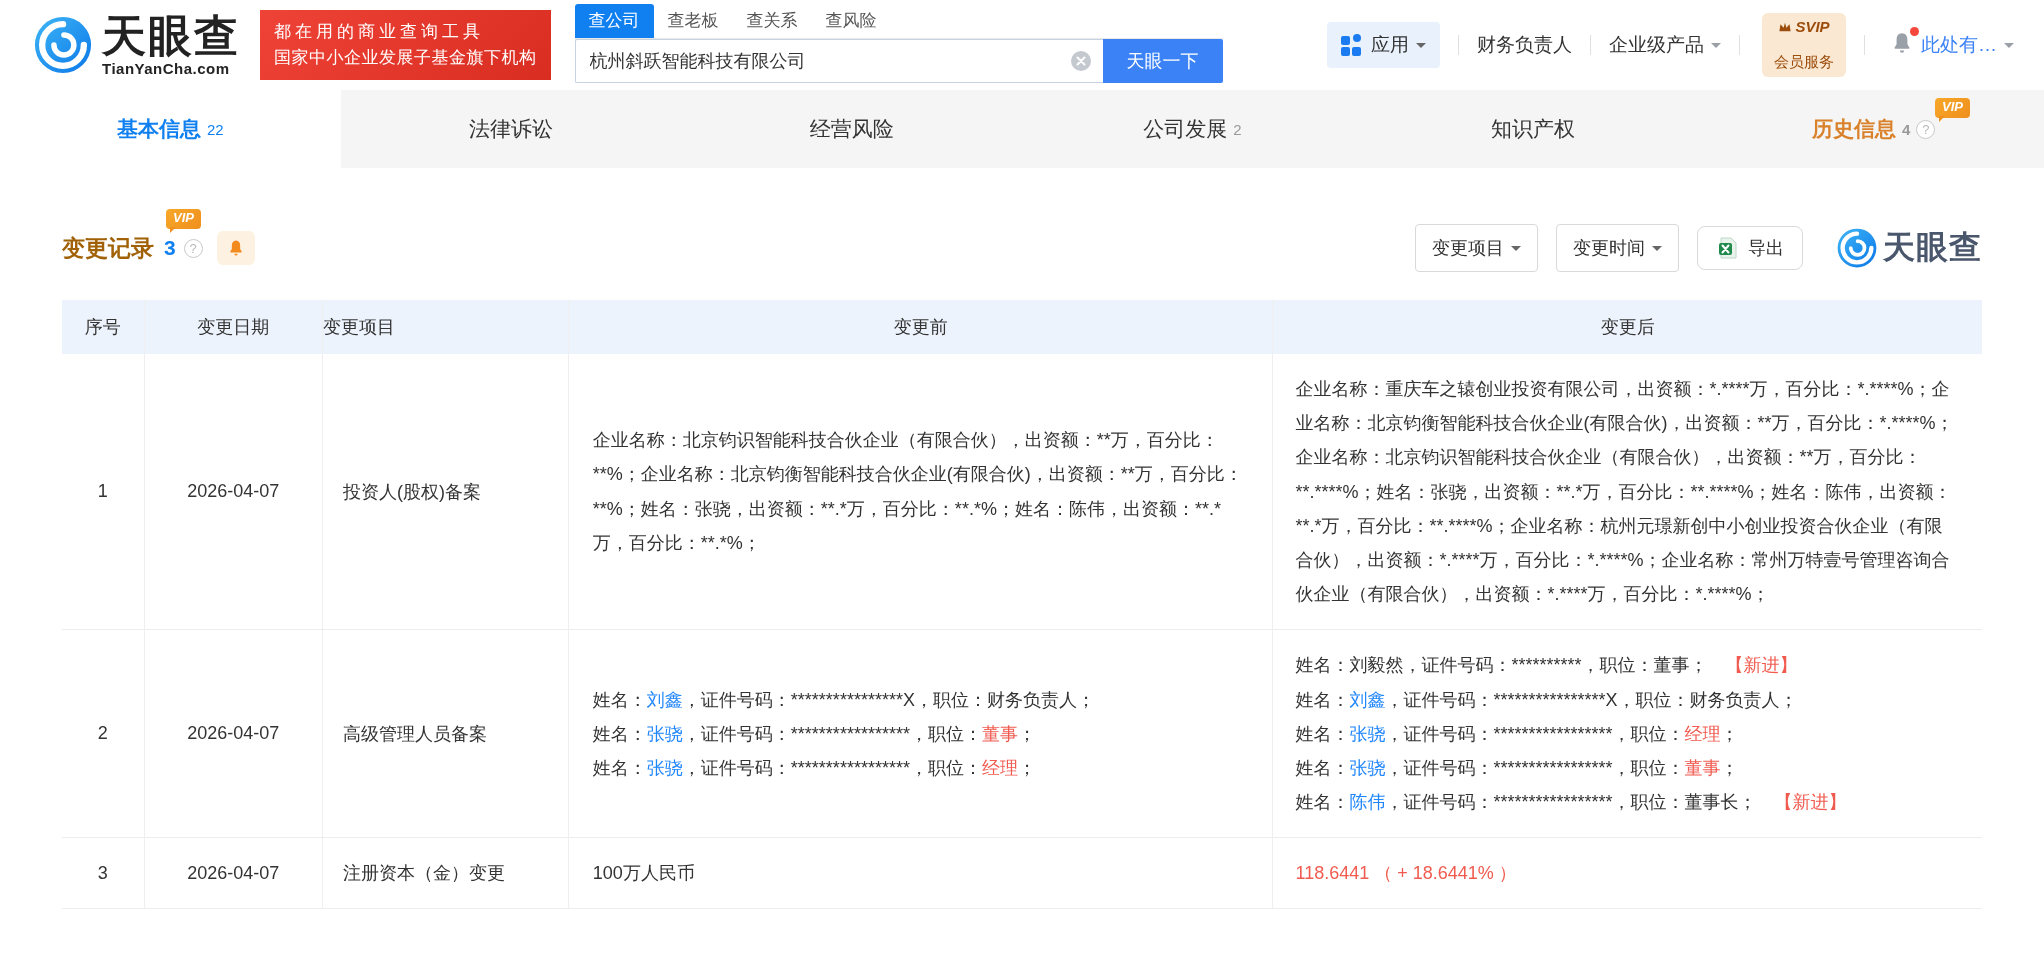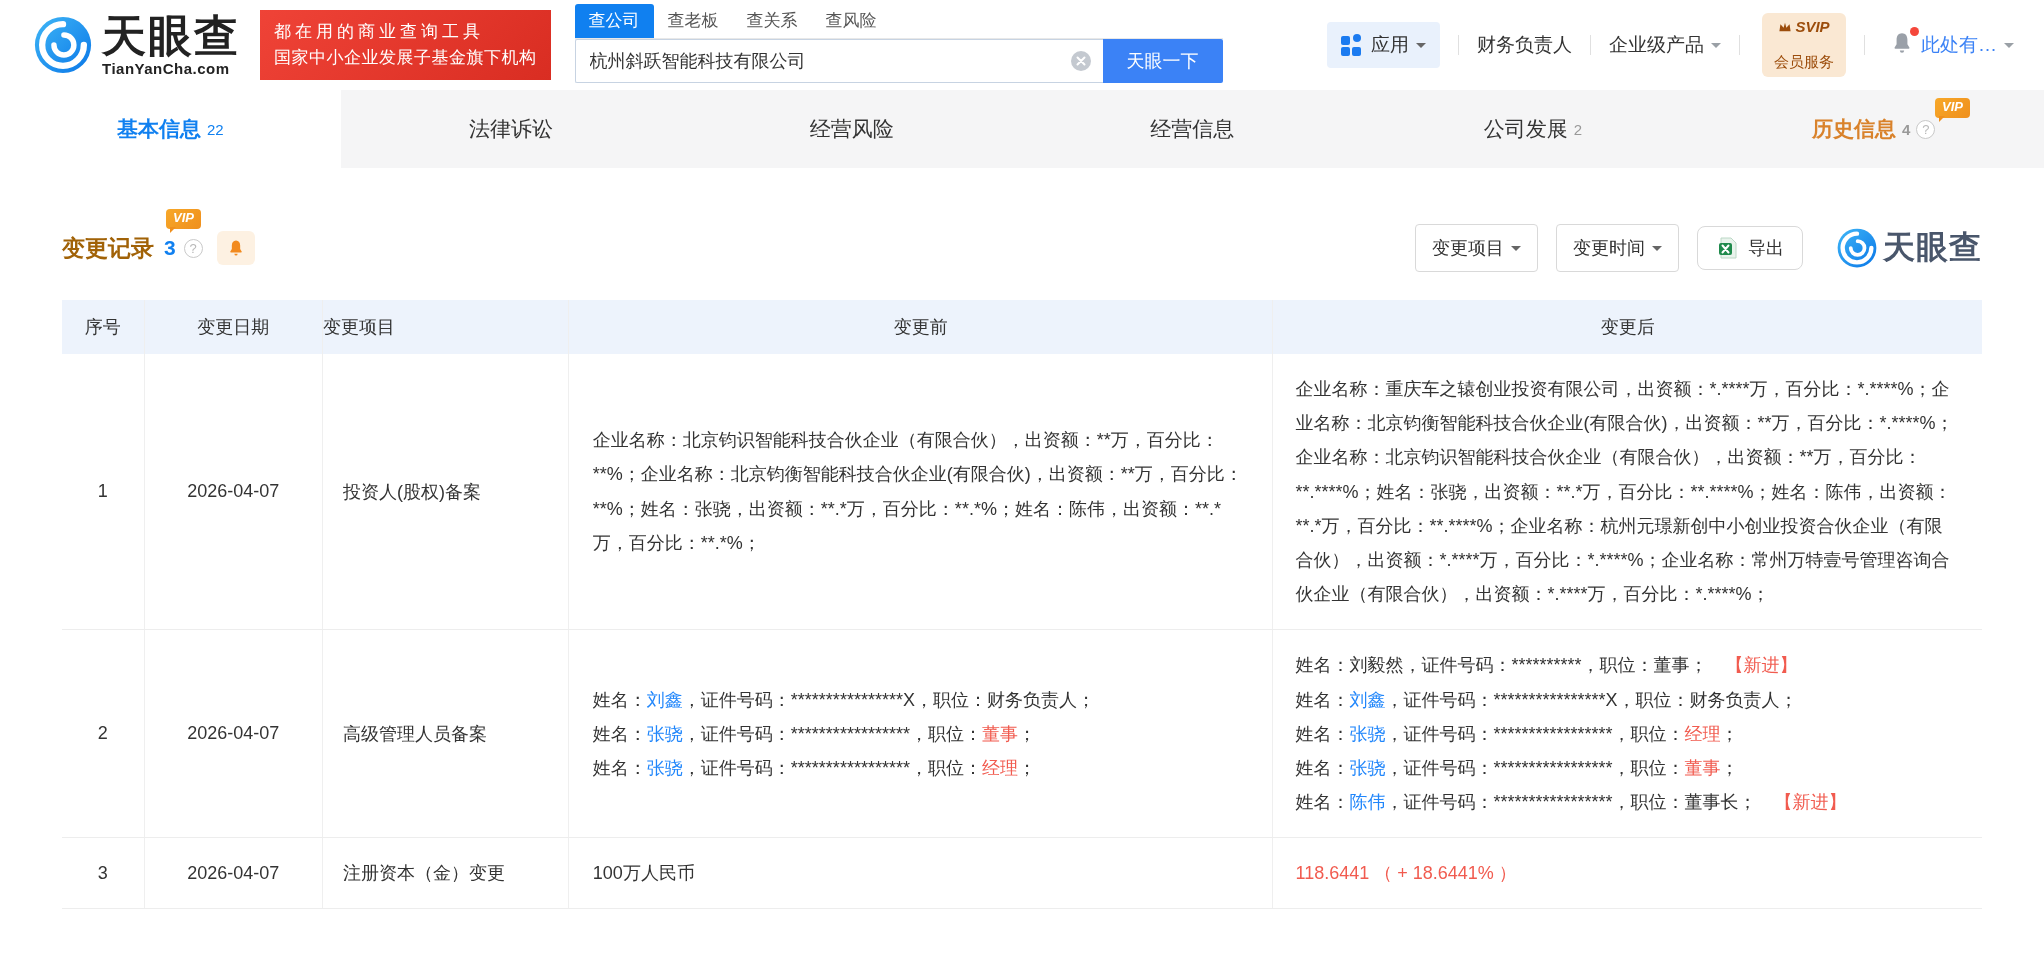--- a/index.html
+++ b/index.html
@@ -211,25 +211,25 @@
         <span>基本信息</span>
         <span class="cnt">22</span>
       </div>
       <div class="mtab">
         <span>法律诉讼</span>
       </div>
       <div class="mtab">
         <span>经营风险</span>
       </div>
       <div class="mtab">
-        <span>经营信息</span>
-      </div>
-      <div class="mtab">
         <span>公司发展</span>
         <span class="cnt">2</span>
+      </div>
+      <div class="mtab">
+        <span>知识产权</span>
       </div>
       <div class="mtab orange">
         <span class="vip-tag">VIP</span>
         <span>历史信息</span>
         <span class="cnt">4</span>
         <span class="help-ic">?</span>
       </div>
     </div>
 
   <div class="content">

